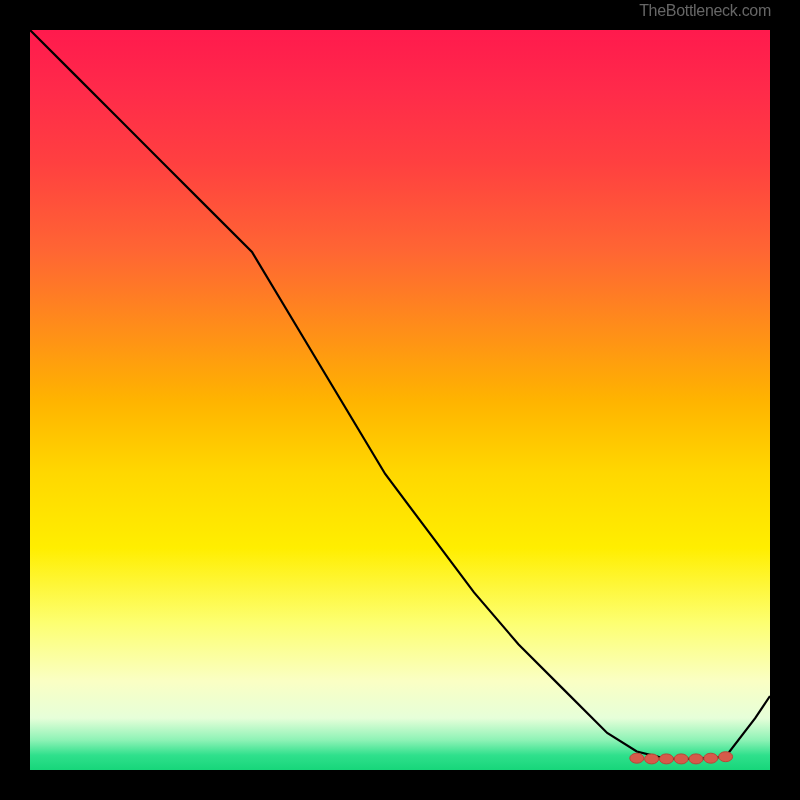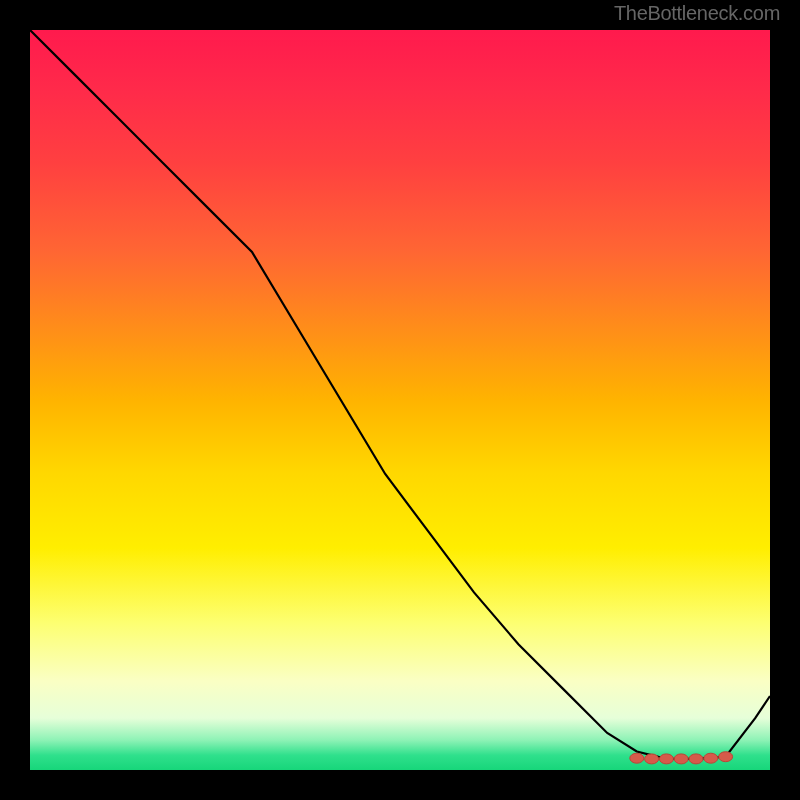--- a/index.html
+++ b/index.html
@@ -13,23 +13,23 @@
   }
   .container {
     position: relative;
     width: 800px;
     height: 800px;
     background: #000;
   }
   .attribution {
     position: absolute;
     top: 2px;
-    right: 20px;
+    right: 29px;
     color: #666666;
-    font-size: 20px;
+    font-size: 16px;
     font-weight: 400;
     letter-spacing: -0.3px;
     text-align: right;
   }
   .plot {
     position: absolute;
     left: 30px;
     top: 30px;
     width: 740px;
     height: 740px;

